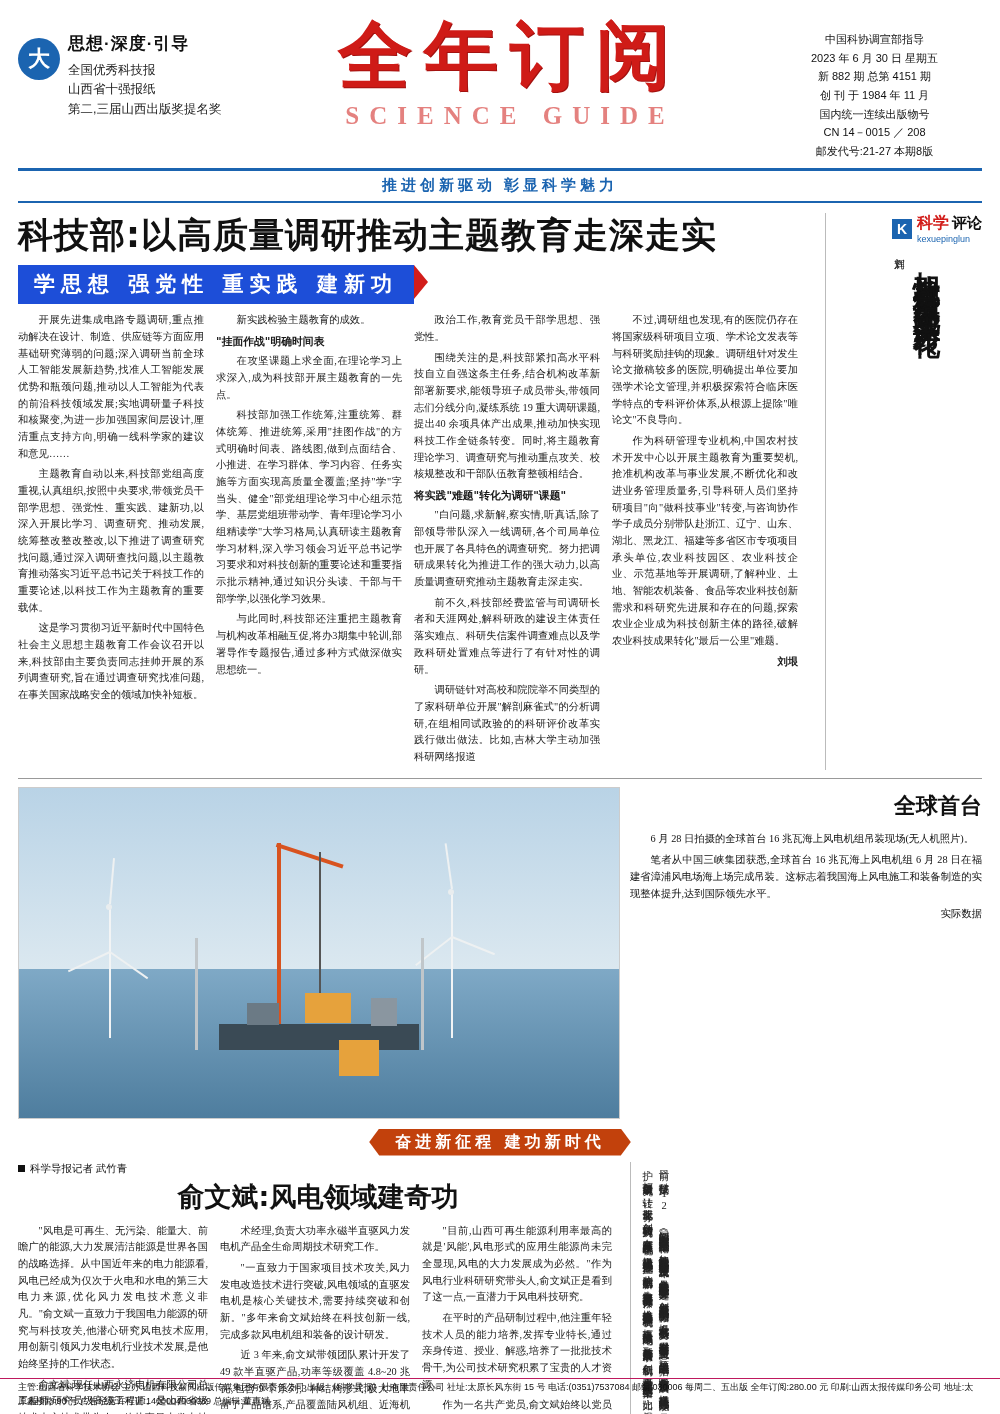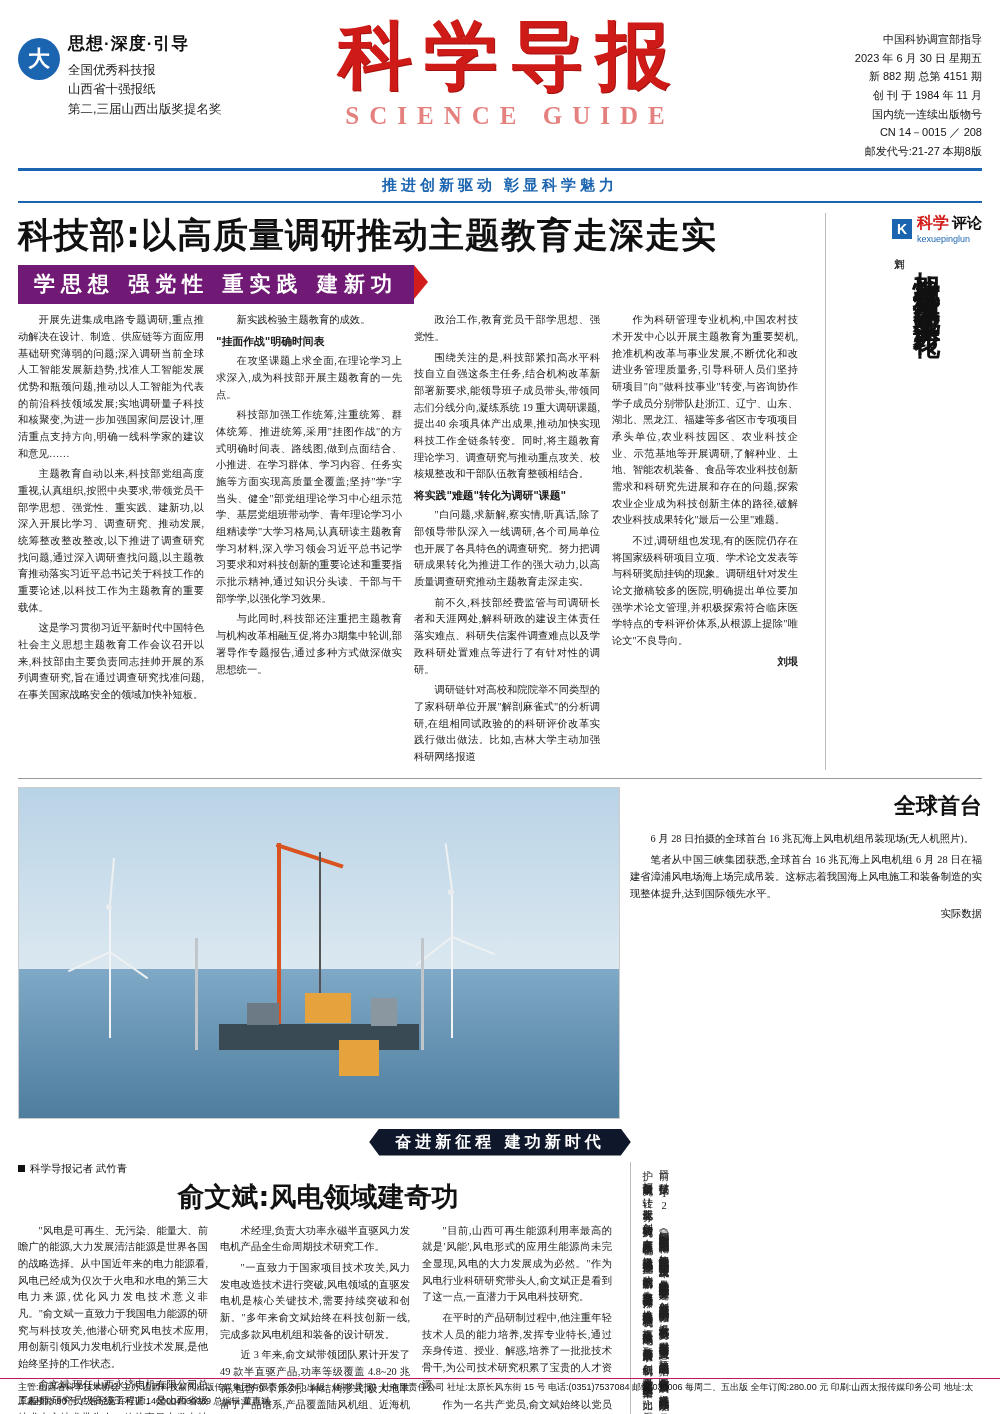--- a/index.html
+++ b/index.html
@@ -27,40 +27,40 @@
   .mh-center{flex:1;text-align:center;padding-top:4px;}
   .mh-title{
     font-size:74px;line-height:1;font-weight:bold;color:#cf1b17;
     letter-spacing:12px;font-family:"DejaVu Serif","Liberation Serif",serif;
     text-shadow:1px 1px 0 #a31210;
   }
   .mh-title-en{
     margin-top:10px;font-size:25px;letter-spacing:10px;color:#cf1b17;
     font-family:"Liberation Serif",serif;opacity:.55;font-weight:bold;
   }
-  .mh-right{width:215px;font-size:11px;line-height:1.7;color:#111;text-align:right;padding-top:16px;font-family:"Liberation Sans",sans-serif;}
+  .mh-right{width:215px;font-size:11px;line-height:1.7;color:#111;text-align:center;padding-top:16px;font-family:"Liberation Sans",sans-serif;}
   .mh-right div{white-space:nowrap;}
 
   .mh-rule{height:3px;background:#1b64b0;margin:4px 0 0 0;}
   .mh-sub{
     text-align:center;font-size:15px;letter-spacing:4px;color:#1b64b0;font-weight:bold;
     padding:5px 0 6px;font-family:"Liberation Sans",sans-serif;
   }
   .mh-rule2{height:2px;background:#1b64b0;margin-bottom:10px;}
 
   
   .lead-wrap{display:flex;gap:18px;}
   .lead-main{flex:1;}
   .lead-title{
     font-size:35px;font-weight:bold;letter-spacing:1px;color:#111;
     font-family:"DejaVu Sans","Liberation Sans",sans-serif;
     line-height:1.15;margin:2px 0 10px 0;
   }
   .banner{
-    display:inline-block;background:#701a75;color:#fff;font-weight:bold;font-size:21px;
+    display:inline-block;background:#1d4ed8;color:#fff;font-weight:bold;font-size:21px;
     letter-spacing:6px;padding:5px 16px 6px 16px;font-family:"DejaVu Sans",sans-serif;
     position:relative;margin-bottom:8px;
   }
   .banner:after{
     content:"";position:absolute;right:-14px;top:0;border-left:14px solid #d21d1a;
     border-top:17px solid transparent;border-bottom:17px solid transparent;
   }
 
   
   .vcol{width:148px;border-left:1px solid #bbb;padding-left:8px;display:flex;flex-direction:row-reverse;gap:6px;}
@@ -109,21 +109,21 @@
   .plat{position:absolute;background:#e6a23c;}
   .photo-cap{flex:1;display:flex;flex-direction:column;}
   .cap-title{font-size:22px;font-weight:bold;font-family:"DejaVu Sans",sans-serif;text-align:right;margin:4px 0 10px 0;}
   .cap-body{font-size:10.3px;line-height:1.62;text-align:justify;}
   .cap-body p{margin:0 0 5px 0;text-indent:2em;}
   .cap-sign{text-align:right;font-size:10.3px;}
 
   
   .sec-banner{display:flex;justify-content:center;margin:10px 0 6px;}
   .sec-banner span{
-    background:#0f172a;color:#fff;font-weight:bold;font-size:16px;letter-spacing:4px;
+    background:#c2410c;color:#fff;font-weight:bold;font-size:16px;letter-spacing:4px;
     padding:3px 26px;font-family:"DejaVu Sans",sans-serif;
     clip-path:polygon(10px 0,calc(100% - 10px) 0,100% 50%,calc(100% - 10px) 100%,10px 100%,0 50%);
   }
   .byline{font-size:10.5px;display:flex;align-items:center;gap:5px;margin-bottom:3px;}
   .sq{width:7px;height:7px;background:#111;display:inline-block;}
   .h2{font-size:27px;font-weight:bold;font-family:"DejaVu Sans",sans-serif;text-align:center;margin:2px 0 8px;}
 
   
   .footer{
     position:absolute;left:0;right:0;bottom:0;border-top:1px solid #be185d;
@@ -143,21 +143,21 @@
         <div class="mh-slogan">思想·深度·引导</div>
         <div class="mh-lines">
           <div>全国优秀科技报</div>
           <div>山西省十强报纸</div>
           <div>第二,三届山西出版奖提名奖</div>
         </div>
       </div>
     </div>
 
     <div class="mh-center">
-      <div class="mh-title">科学导报</div>
+      <div class="mh-title">全年订阅</div>
       <div class="mh-title-en">SCIENCE  GUIDE</div>
     </div>
 
     <div class="mh-right">
       <div>中国科协调宣部指导</div>
       <div>2023 年 6 月 30 日 星期五</div>
       <div>新 882 期  总第 4151 期</div>
       <div>创 刊 于 1984 年 11 月</div>
       <div>国内统一连续出版物号</div>
       <div>CN 14－0015 ／ 208</div>
@@ -189,22 +189,22 @@
         </div>
         <div class="col" style="width:186px">
           <p>政治工作,教育党员干部学思想、强党性。</p>
           <p>围绕关注的是,科技部紧扣高水平科技自立自强这条主任务,结合机构改革新部署新要求,能领导班子成员带头,带领同志们分线分向,凝练系统 19 重大调研课题,提出40 余项具体产出成果,推动加快实现科技工作全链条转变。同时,将主题教育理论学习、调查研究与推动重点攻关、校核规整改和干部队伍教育整顿相结合。</p>
           <p class="sub">将实践"难题"转化为调研"课题"</p>
           <p>"白问题,求新解,察实情,听真话,除了部领导带队深入一线调研,各个司局单位也开展了各具特色的调查研究。努力把调研成果转化为推进工作的强大动力,以高质量调查研究推动主题教育走深走实。</p>
           <p>前不久,科技部经费监管与司调研长者和天涯网处,解科研政的建设主体责任落实难点、科研失信案件调查难点以及学政科研处置难点等进行了有针对性的调研。</p>
           <p>调研链针对高校和院院举不同类型的了家科研单位开展"解剖麻雀式"的分析调研,在组相同试政验的的科研评价改革实践行做出做法。比如,吉林大学主动加强科研网络报道</p>
         </div>
         <div class="col" style="width:186px">
+          <p>不过,调研组也发现,有的医院仍存在将国家级科研项目立项、学术论文发表等与科研奖励挂钩的现象。调研组针对发生论文撤稿较多的医院,明确提出单位要加强学术论文管理,并积极探索符合临床医学特点的专科评价体系,从根源上提除"唯论文"不良导向。</p>
           <p>作为科研管理专业机构,中国农村技术开发中心以开展主题教育为重要契机,抢准机构改革与事业发展,不断优化和改进业务管理质量务,引导科研人员们坚持研项目"向"做科技事业"转变,与咨询协作学子成员分别带队赴浙江、辽宁、山东、湖北、黑龙江、福建等多省区市专项项目承头单位,农业科技园区、农业科技企业、示范基地等开展调研,了解种业、土地、智能农机装备、食品等农业科技创新需求和科研究先进展和存在的问题,探索农业企业成为科技创新主体的路径,破解农业科技成果转化"最后一公里"难题。</p>
-          <p>不过,调研组也发现,有的医院仍存在将国家级科研项目立项、学术论文发表等与科研奖励挂钩的现象。调研组针对发生论文撤稿较多的医院,明确提出单位要加强学术论文管理,并积极探索符合临床医学特点的专科评价体系,从根源上提除"唯论文"不良导向。</p>
           <p class="sign">刘垠</p>
         </div>
       </div>
     </div>
 
     <div class="vcol">
       <div style="display:flex;flex-direction:column;align-items:flex-start;">
         <div class="kx-head">
           <div class="kx-k">K</div>
           <div>

